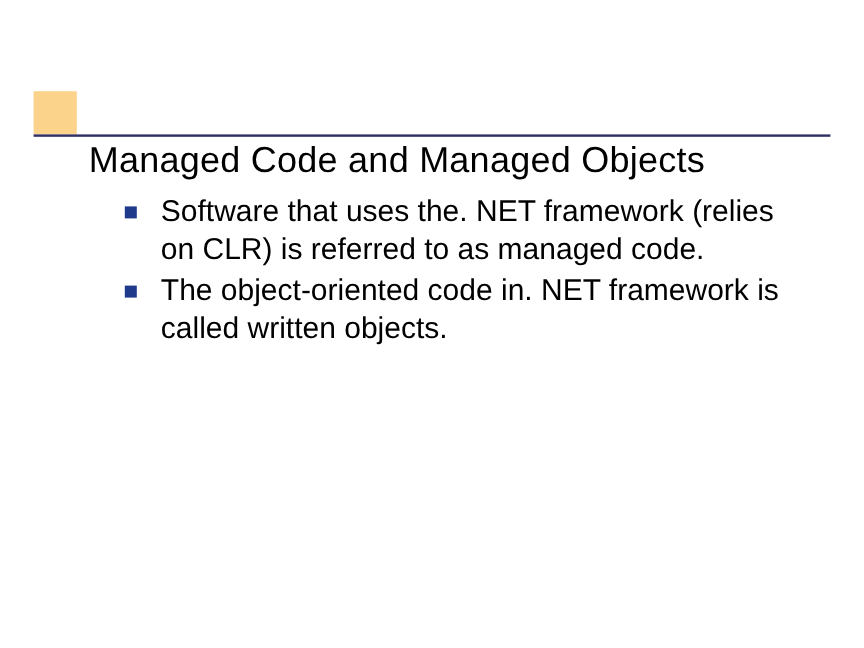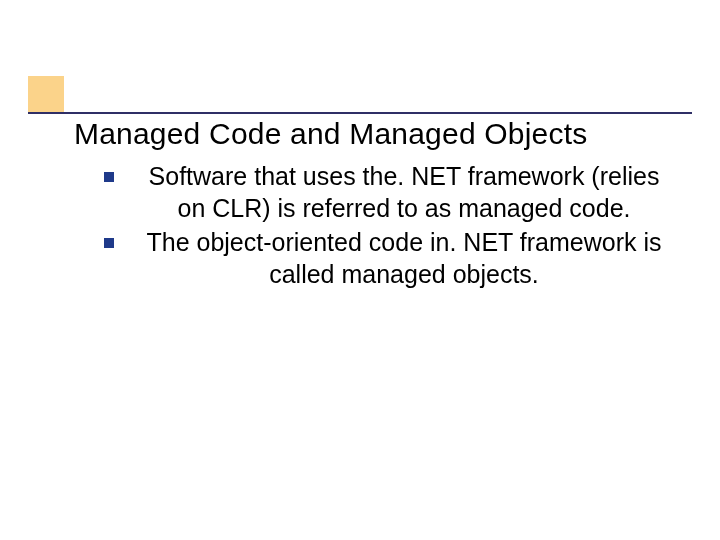--- a/index.html
+++ b/index.html
@@ -64,21 +64,20 @@
     height: 10px;
     background: #1f3a8a; 
     margin-top: 12px;
     margin-right: 20px;
   }
   .bullet-text {
     flex: 1 1 auto;
     font-size: 25px;
     line-height: 1.28;
     color: #000;
-    text-align: center;
   }
 </style>
 </head>
 <body>
 
 <div class="slide">
 
   <div class="accent-block"></div>
 
   <div class="title">Managed Code and Managed Objects</div>
@@ -87,19 +86,19 @@
 
   <div class="body">
 
     <div class="bullet-row">
       <div class="bullet"></div>
       <div class="bullet-text">Software that uses the. NET framework (relies on CLR) is referred to as managed code.</div>
     </div>
 
     <div class="bullet-row">
       <div class="bullet"></div>
-      <div class="bullet-text">The object-oriented code in. NET framework is called managed objects.</div>
+      <div class="bullet-text">The object-oriented code in. NET framework is called written objects.</div>
     </div>
 
 
   </div>
 
 </div>
 
 </body></html>

